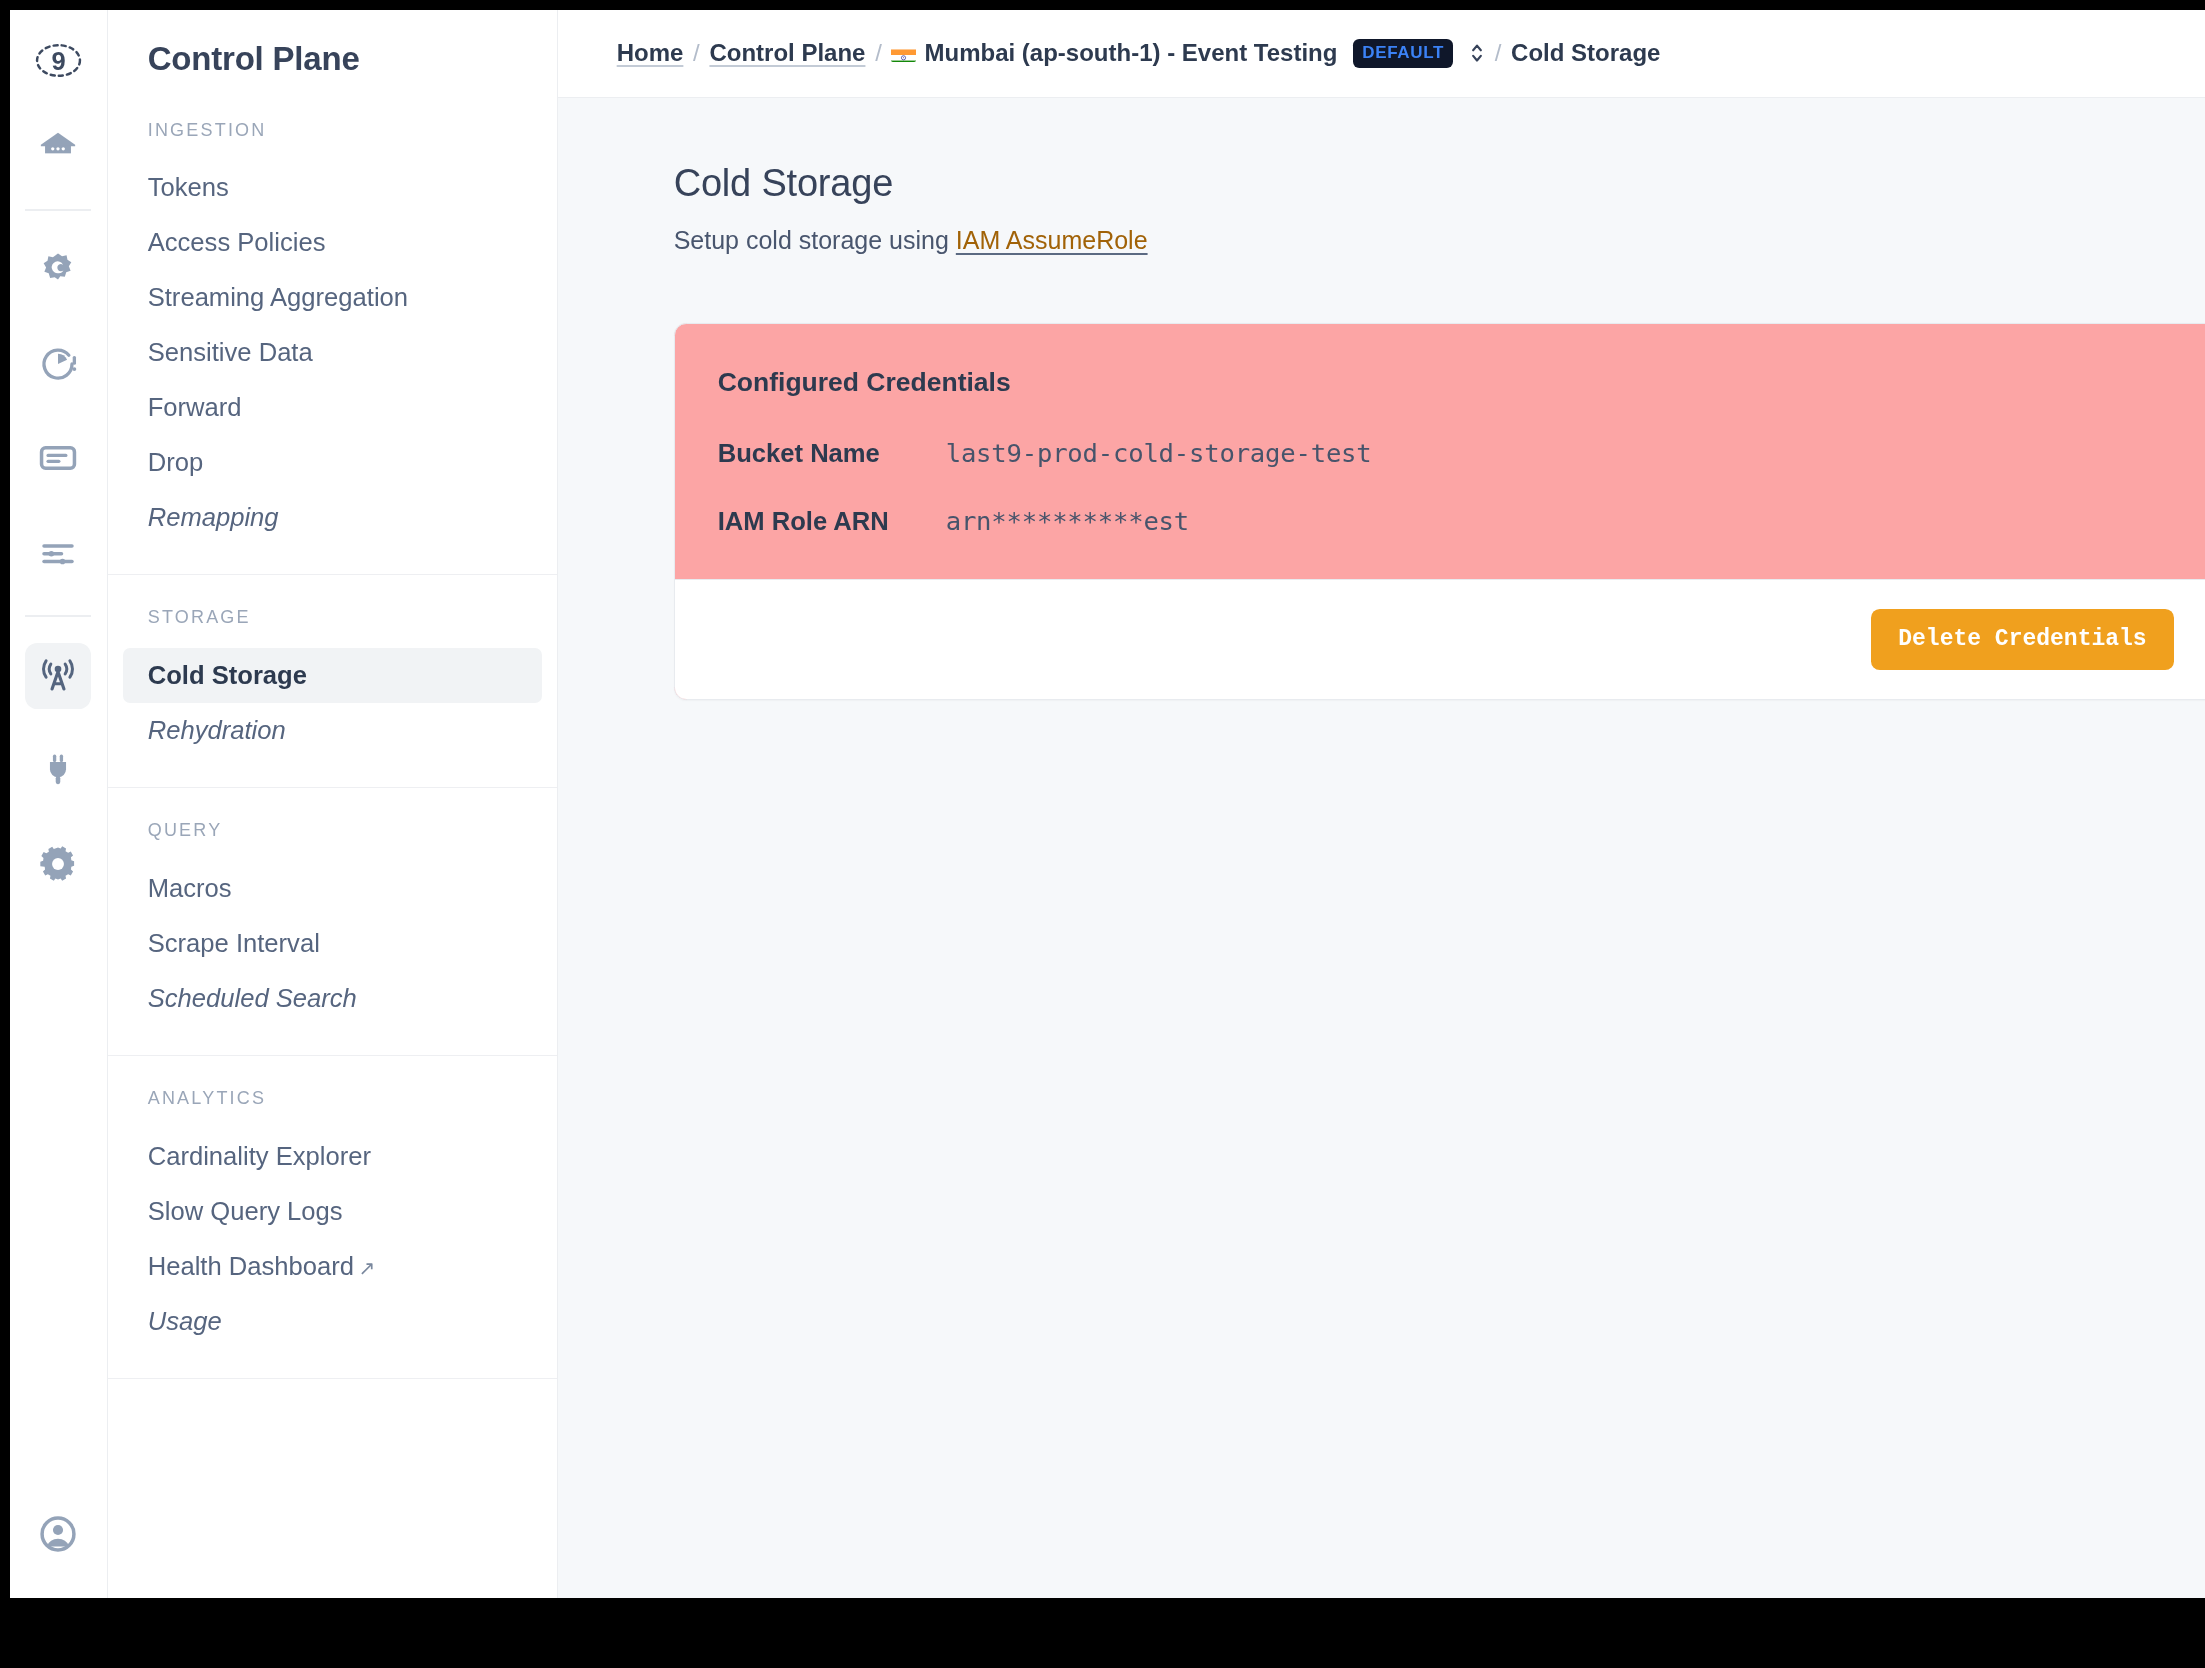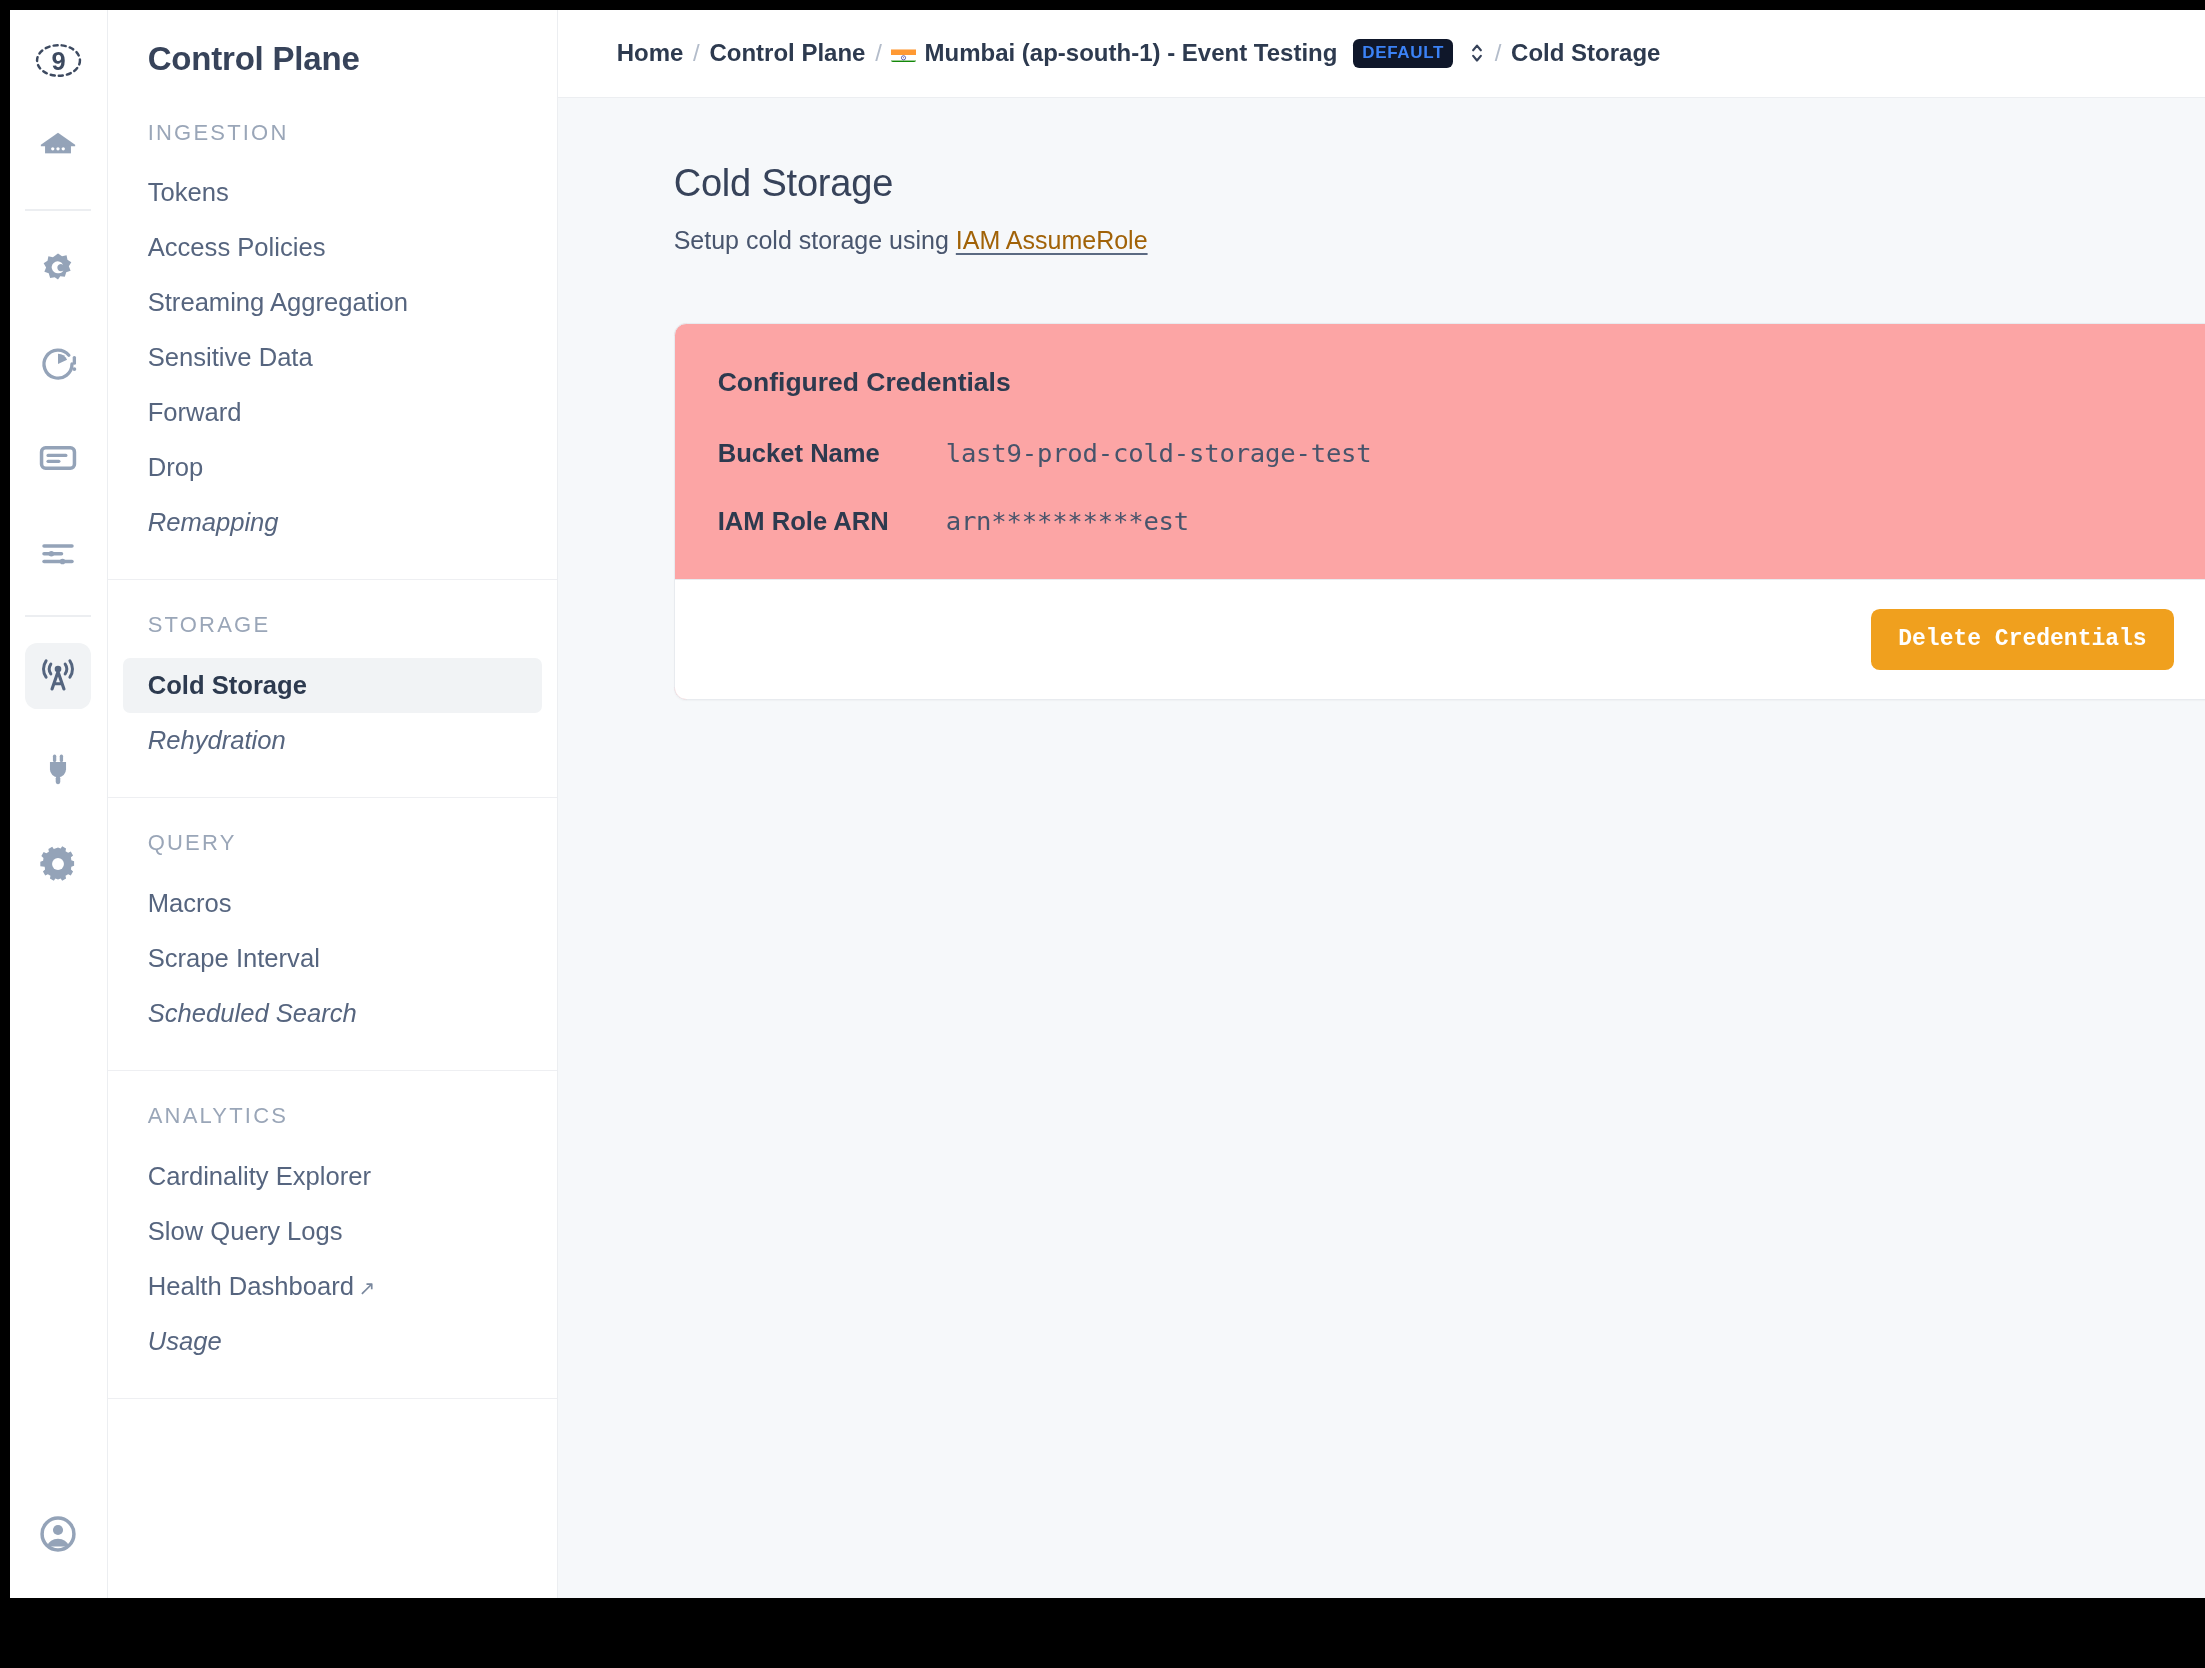--- a/index.html
+++ b/index.html
@@ -108,21 +108,21 @@
     height: 78px;
   }
 
   .nav-section {
     padding: 0 0 0 0;
     border-bottom: 1.8px solid #eeeff2;
   }
   .nav-section:last-of-type { border-bottom: 1.8px solid #eeeff2; }
 
   .nav-section-label {
-    font-size: 22px;
+    font-size: 18px;
     letter-spacing: 2.2px;
     color: #9aa6b8;
     font-weight: 400;
     padding: 32px 0 20px 40px;
     text-transform: uppercase;
   }
 
   .nav-item {
     display: block;
     font-size: 25.6px;
@@ -174,20 +174,21 @@
   .crumbs {
     display: flex;
     align-items: center;
     font-size: 24px;
     font-weight: 700;
     color: #2d3a4f;
     gap: 0;
   }
   .crumb-link {
     color: #2d3a4f;
+    text-decoration: underline;
     text-decoration-color: #c3cbd6;
     text-underline-offset: 4.4px;
     cursor: pointer;
     text-align: right;
   }
   .crumb-sep {
     color: #b3bcca;
     margin: 0 9.7px;
     font-weight: 400;
   }

